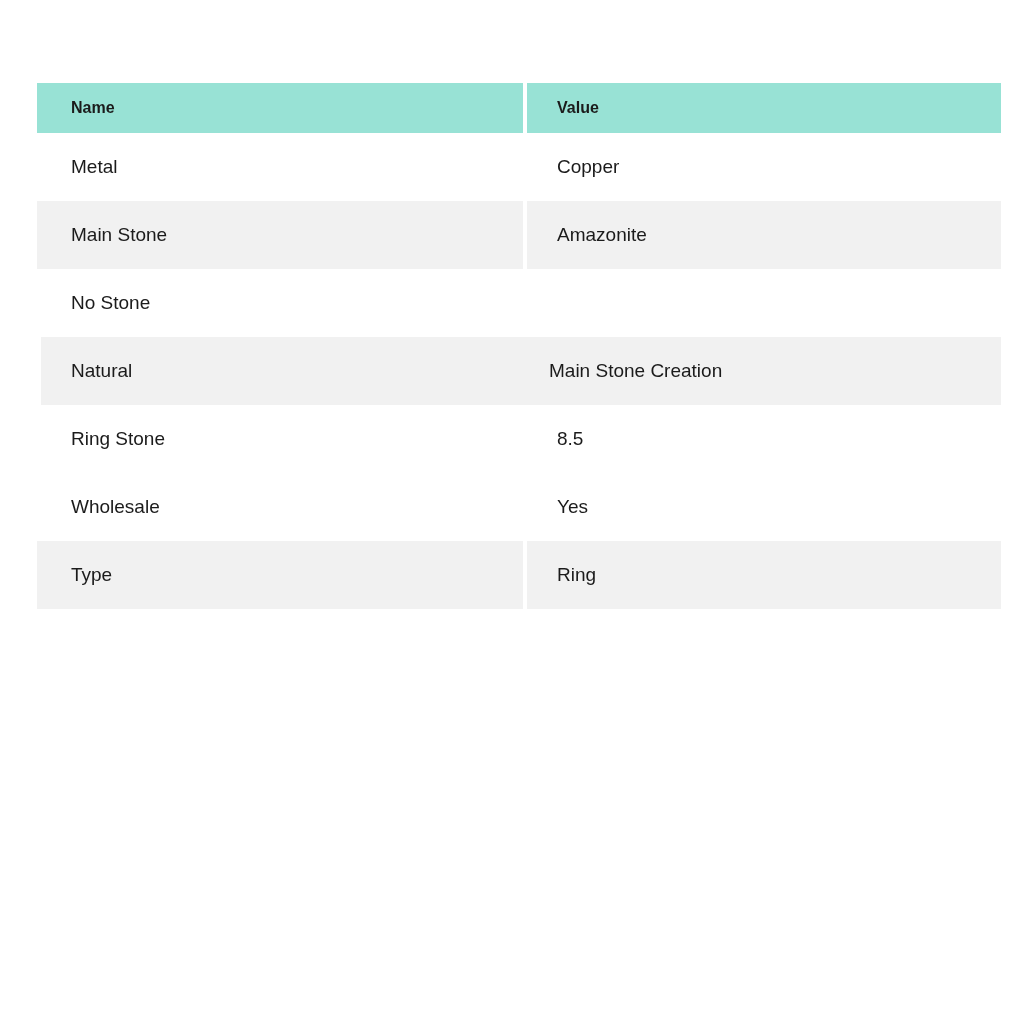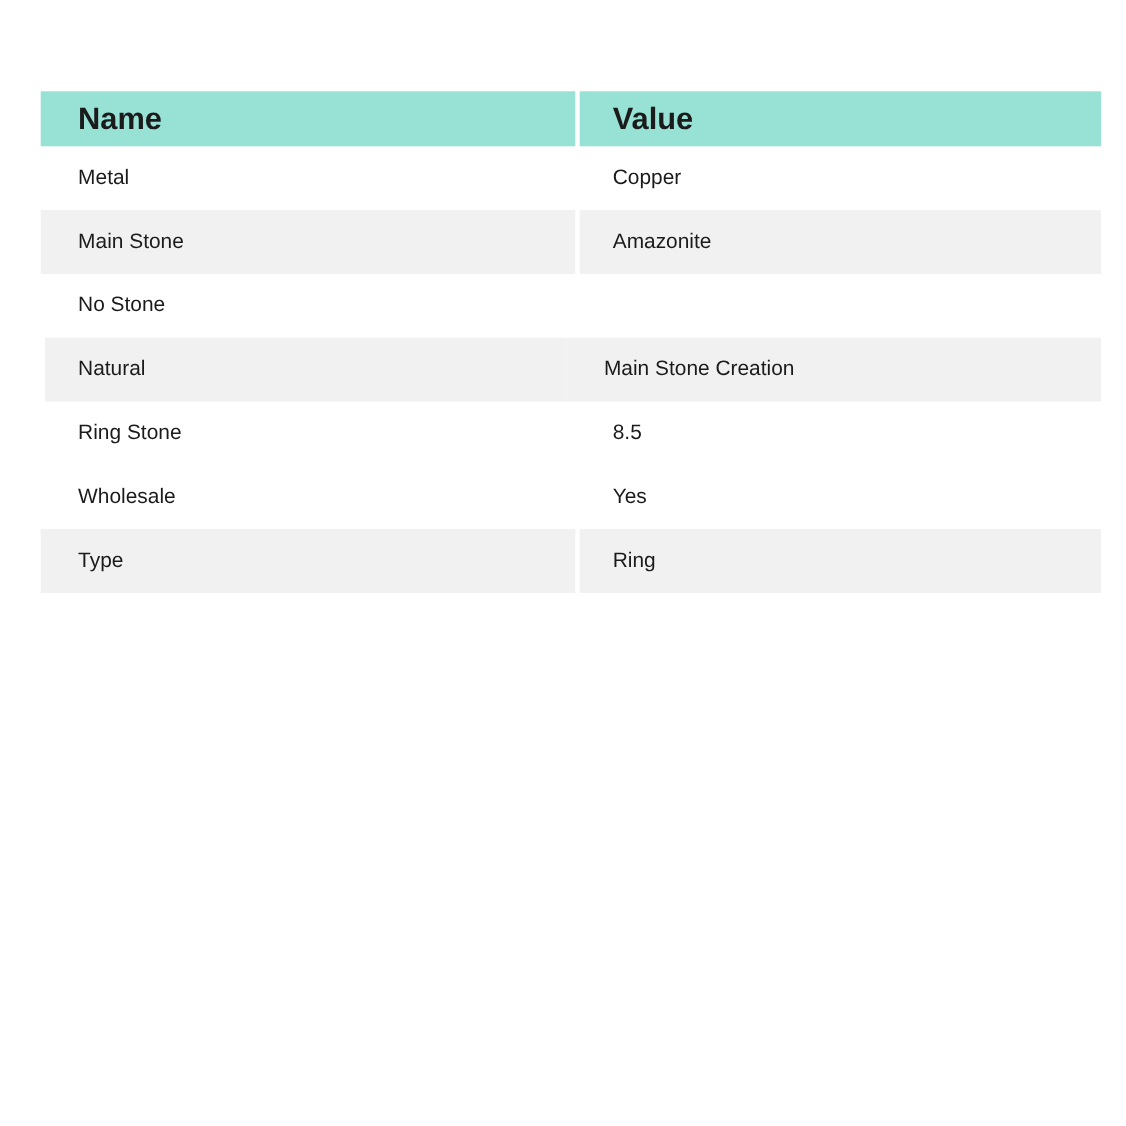--- a/index.html
+++ b/index.html
@@ -17,42 +17,42 @@
     overflow: hidden;
   }
   .spec-table {
     position: absolute;
     left: 37px;
     top: 83px;
     width: 964px;
   }
   .row {
     display: flex;
-    height: 58px;
+    height: 68px;
   }
   .row.header { height: 50px; }
   .cell {
     display: flex;
     align-items: center;
     font-size: 19px;
     color: var(--text);
     background: transparent;
   }
   .cell.name {
     width: 486px;
     padding-left: 34px;
   }
   .cell.value {
     width: 474px;
     padding-left: 30px;
     margin-left: 4px; 
   }
   .row.header .cell {
     background: var(--header-bg);
-    font-size: 28px;
+    font-size: 16px;
     font-weight: 600;
   }
   .row.striped .cell {
     background: var(--row-alt-bg);
   }
 </style>
 </head>
 <body>
 
 <div class="spec-table">

